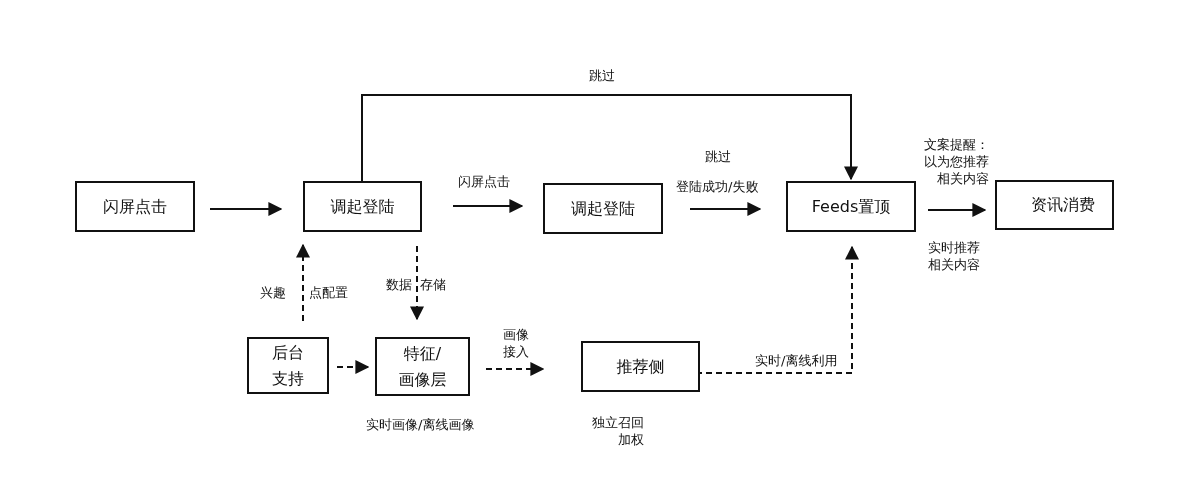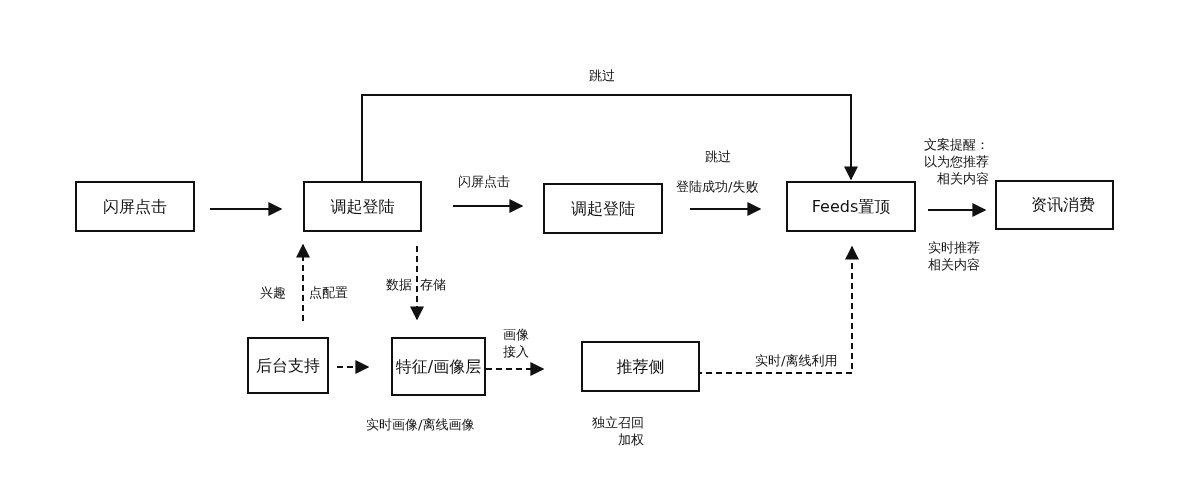--- a/index.html
+++ b/index.html
@@ -43,25 +43,25 @@
 </div>
 <div class="box" style="left:543px;top:183px;width:120px;height:51px;">
   <span>调起登陆</span>
 </div>
 <div class="box" style="left:786px;top:181px;width:130px;height:51px;">
   <span>Feeds置顶</span>
 </div>
 <div class="box" style="left:995px;top:180px;width:119px;height:50px;padding-left:17px;">
   <span>资讯消费</span>
 </div>
-<div class="box" style="left:247px;top:337px;width:82px;height:57px;flex-direction:row;">
+<div class="box" style="left:247px;top:337px;width:82px;height:57px;flex-direction:column;">
   <span>后台</span>
   <span>支持</span>
 </div>
-<div class="box" style="left:375px;top:337px;width:95px;height:59px;flex-direction:row;margin-left:16px;">
+<div class="box" style="left:375px;top:337px;width:95px;height:59px;flex-direction:column;">
   <span>特征/</span>
   <span>画像层</span>
 </div>
 <div class="box" style="left:557px;top:341px;width:119px;height:51px;margin-left:24px;">
   <span>推荐侧</span>
 </div>
 
 <div class="label" style="left:589px;top:67px;">跳过</div>
 <div class="label" style="left:458px;top:173px;">闪屏点击</div>
 <div class="label" style="left:705px;top:148px;">跳过</div>

